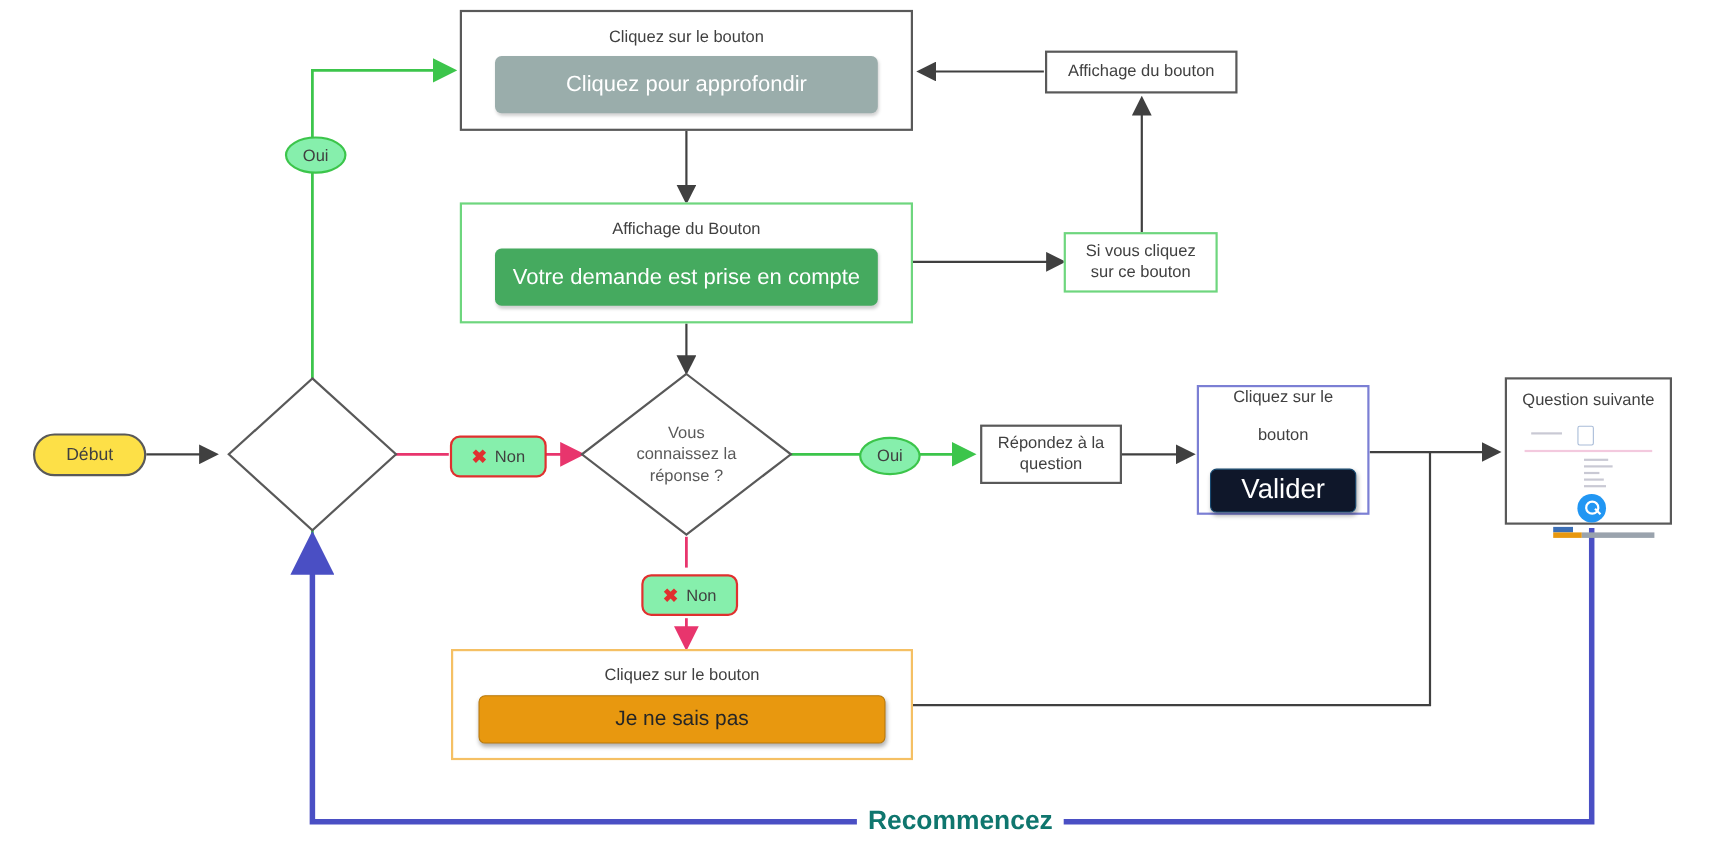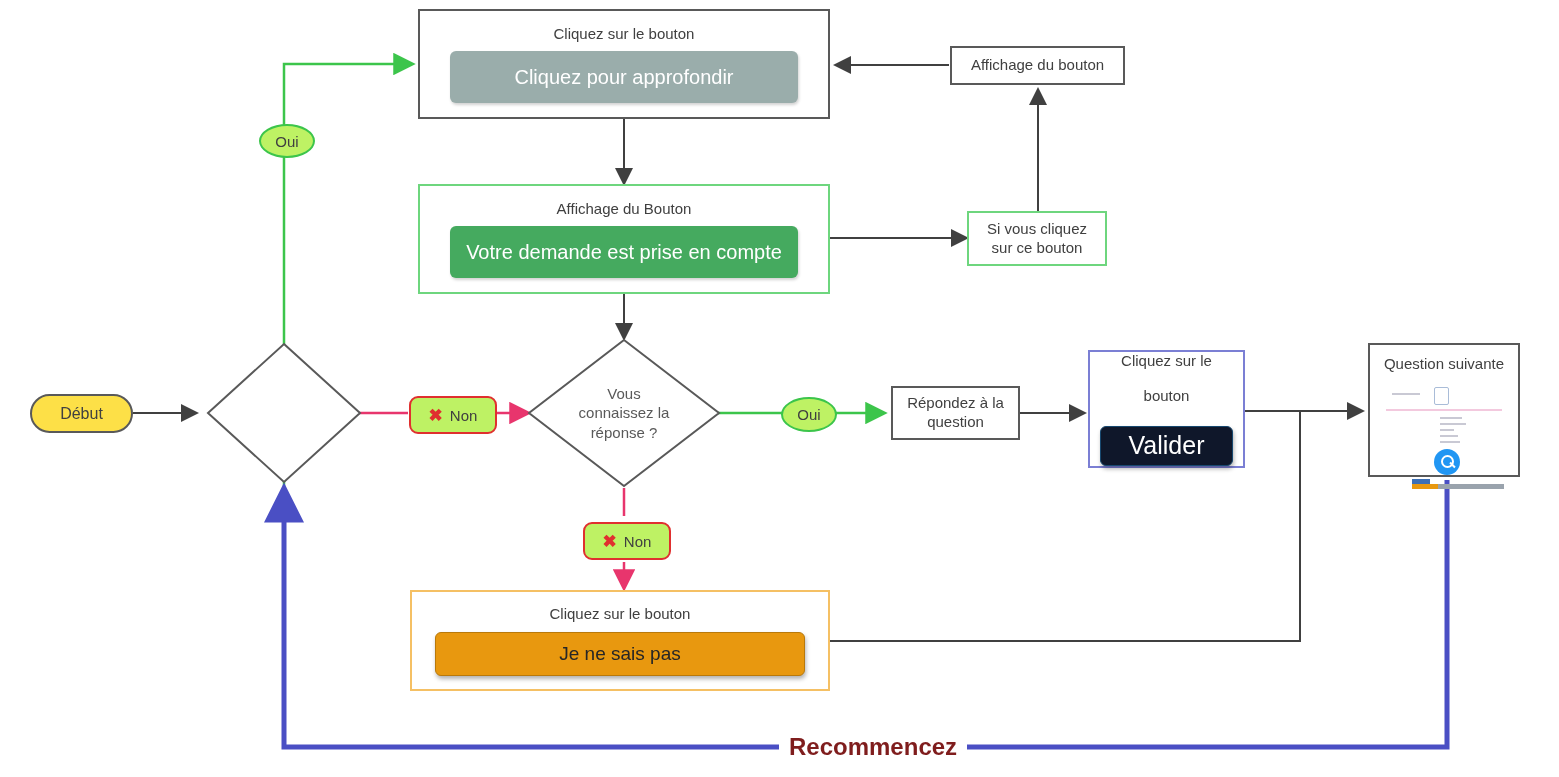--- a/index.html
+++ b/index.html
@@ -28,26 +28,26 @@
   
   .terminator{border:2px solid #595959;border-radius:24px;background:#fde047;
       display:flex;align-items:center;justify-content:center;color:#404040;font-size:16px;}
 
   
   .diamond{display:flex;align-items:center;justify-content:center;}
   .diamond .dtext{position:relative;z-index:2;color:#595959;font-size:15px;line-height:1.28;text-align:center;}
 
   
   .pill{position:absolute;display:flex;align-items:center;justify-content:center;
-        background:#bef264;color:#404040;font-size:15px;}
+        background:#86efac;color:#404040;font-size:15px;}
   .pill.oval{border:2px solid #3cc54b;border-radius:50%;}
   .pill.nobadge{border:2px solid #e0302f;border-radius:9px;gap:7px;}
   .nobadge .xmark{color:#e0302f;font-weight:bold;font-size:17px;line-height:1;}
 
-  .restart{position:absolute;color:#7f1d1d;font-weight:bold;font-size:24px;background:#fff;
+  .restart{position:absolute;color:#0f766e;font-weight:bold;font-size:24px;background:#fff;
            padding:0 10px;white-space:nowrap;}
 
   
   .thumb{position:absolute;left:12px;top:38px;right:12px;bottom:8px;}
   .thumb .tline{position:absolute;background:#f3c9de;height:2px;}
   .thumb .ttext{position:absolute;background:#c9c9d4;height:2px;}
   .thumb .doc{position:absolute;width:13px;height:16px;background:#fff;border:1px solid #a9bcd8;border-radius:2px;}
   .thumb .mag{position:absolute;width:26px;height:26px;border-radius:50%;background:#2196f3;}
   .thumb .mag:after{content:"";position:absolute;left:7px;top:6px;width:9px;height:9px;border:2px solid #fff;border-radius:50%;}
   .thumb .mag:before{content:"";position:absolute;left:15px;top:15px;width:7px;height:2px;background:#fff;transform:rotate(45deg);}

